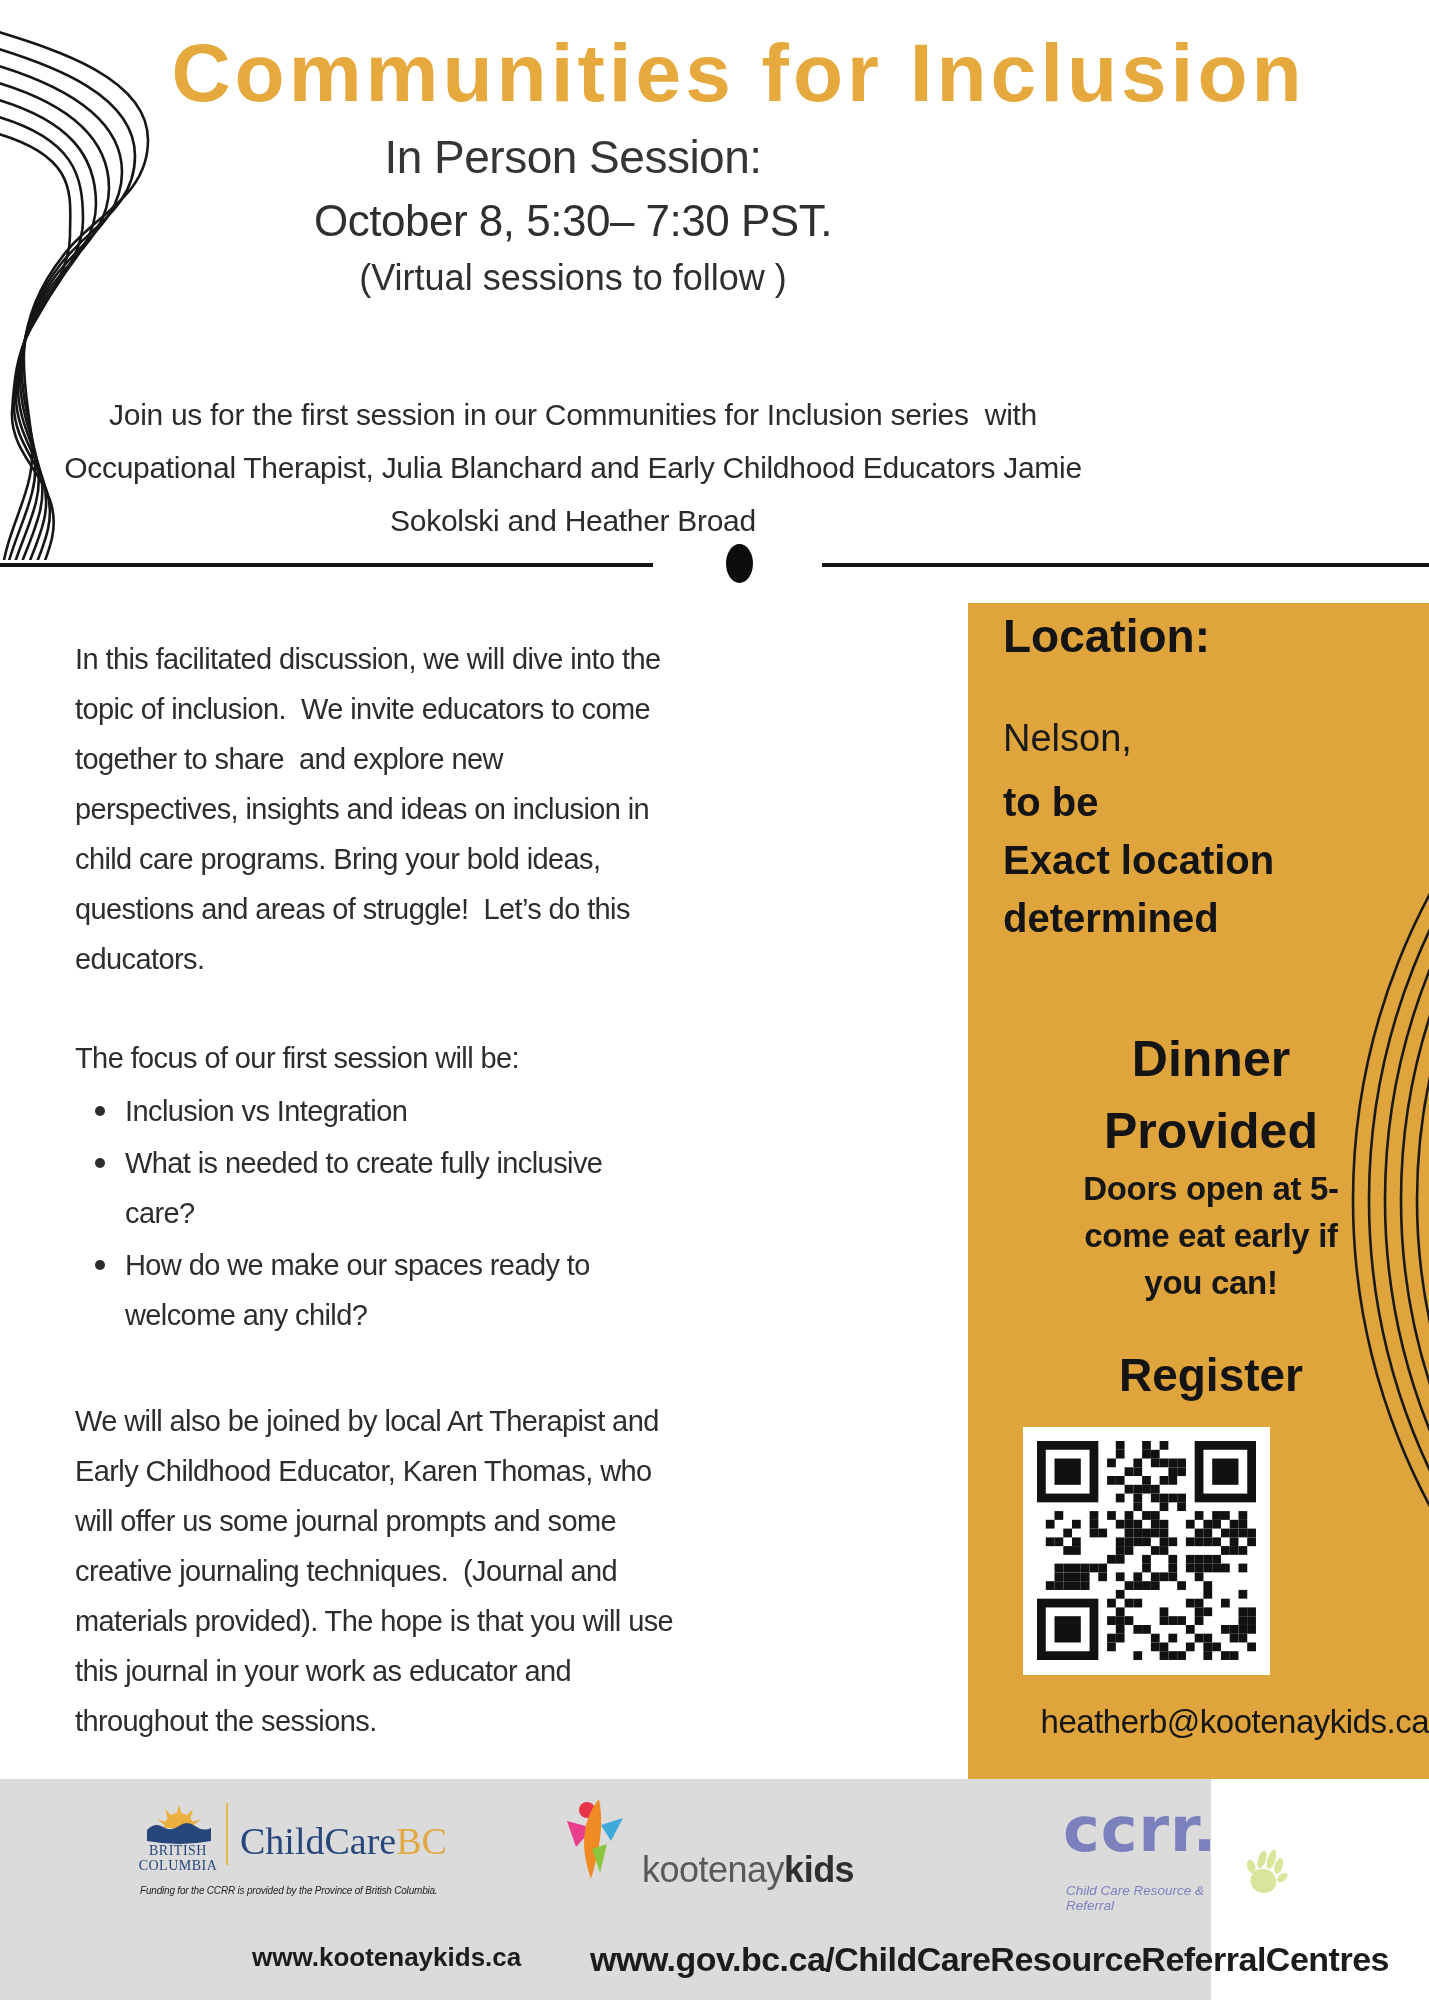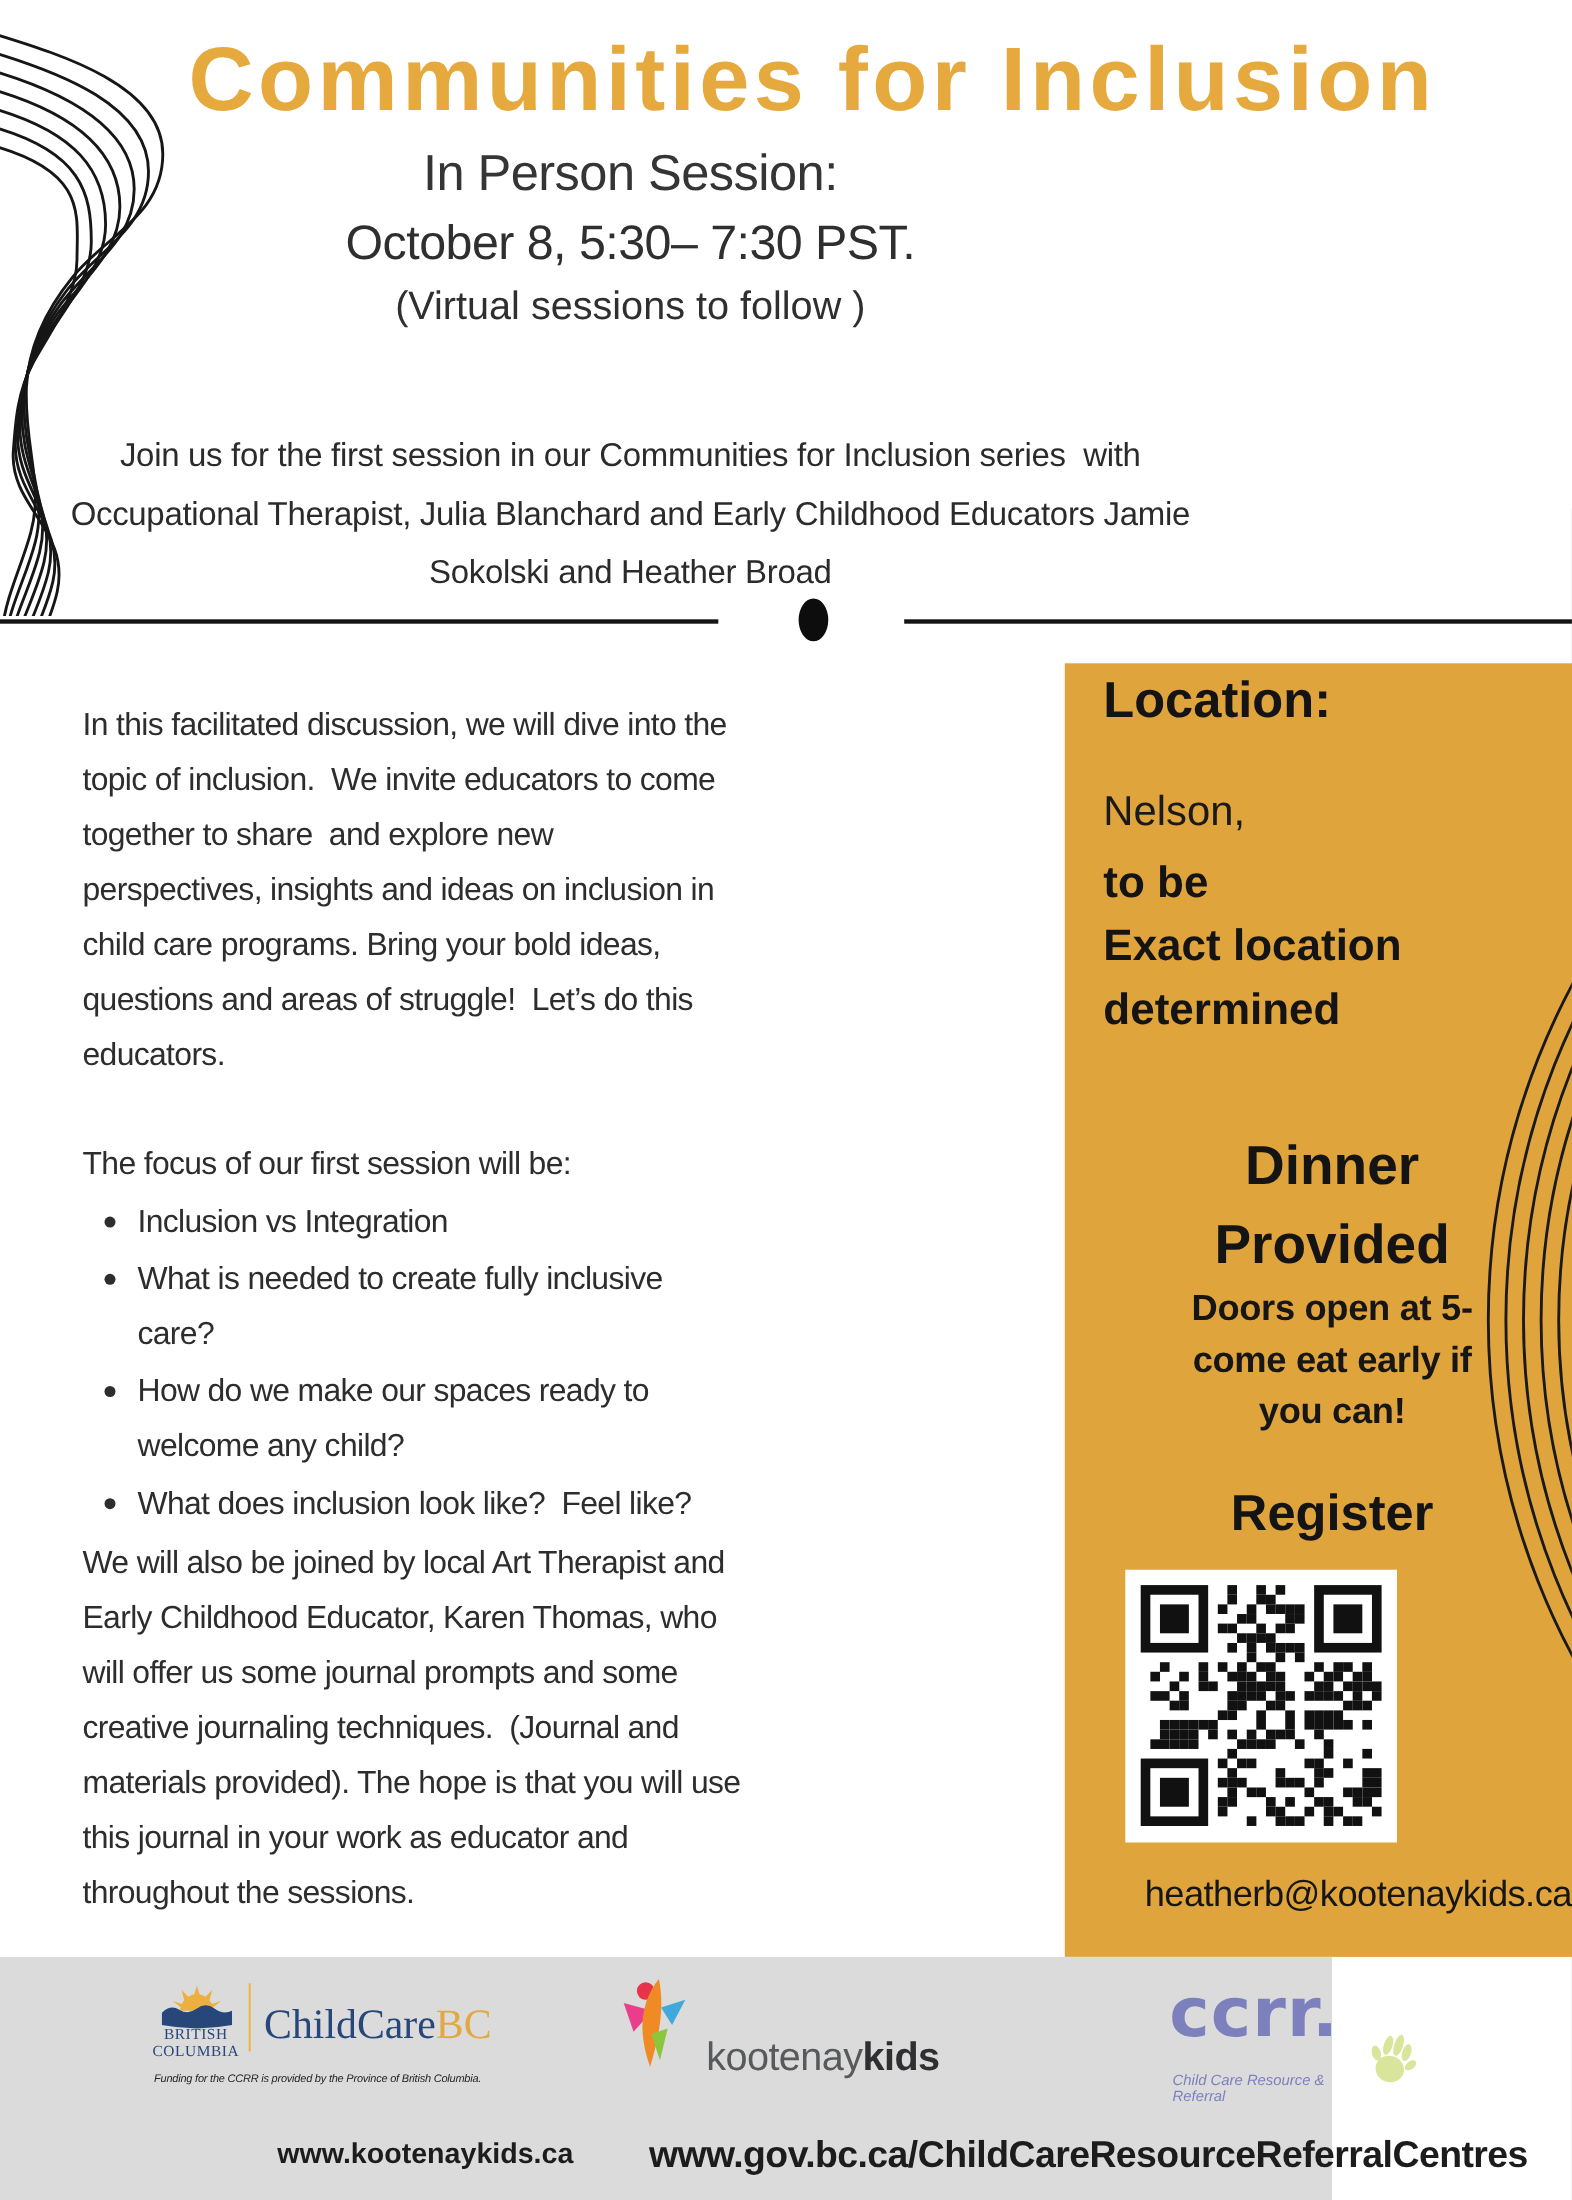--- a/index.html
+++ b/index.html
@@ -113,21 +113,20 @@
       <div>questions and areas of struggle!  Let’s do this</div>
       <div>educators.</div>
     </div>
 
   <div class="abs focus-heading">The focus of our first session will be:</div>
 
   <ul class="abs focus-list">
       <li>Inclusion vs Integration</li>
       <li>What is needed to create fully inclusive care?</li>
       <li>How do we make our spaces ready to welcome any child?</li>
-      <li>What does inclusion look like?  Feel like?</li>
     </ul>
 
   <div class="abs body-text para2">
       <div>We will also be joined by local Art Therapist and</div>
       <div>Early Childhood Educator, Karen Thomas, who</div>
       <div>will offer us some journal prompts and some</div>
       <div>creative journaling techniques.  (Journal and</div>
       <div>materials provided). The hope is that you will use</div>
       <div>this journal in your work as educator and</div>
       <div>throughout the sessions.</div>

